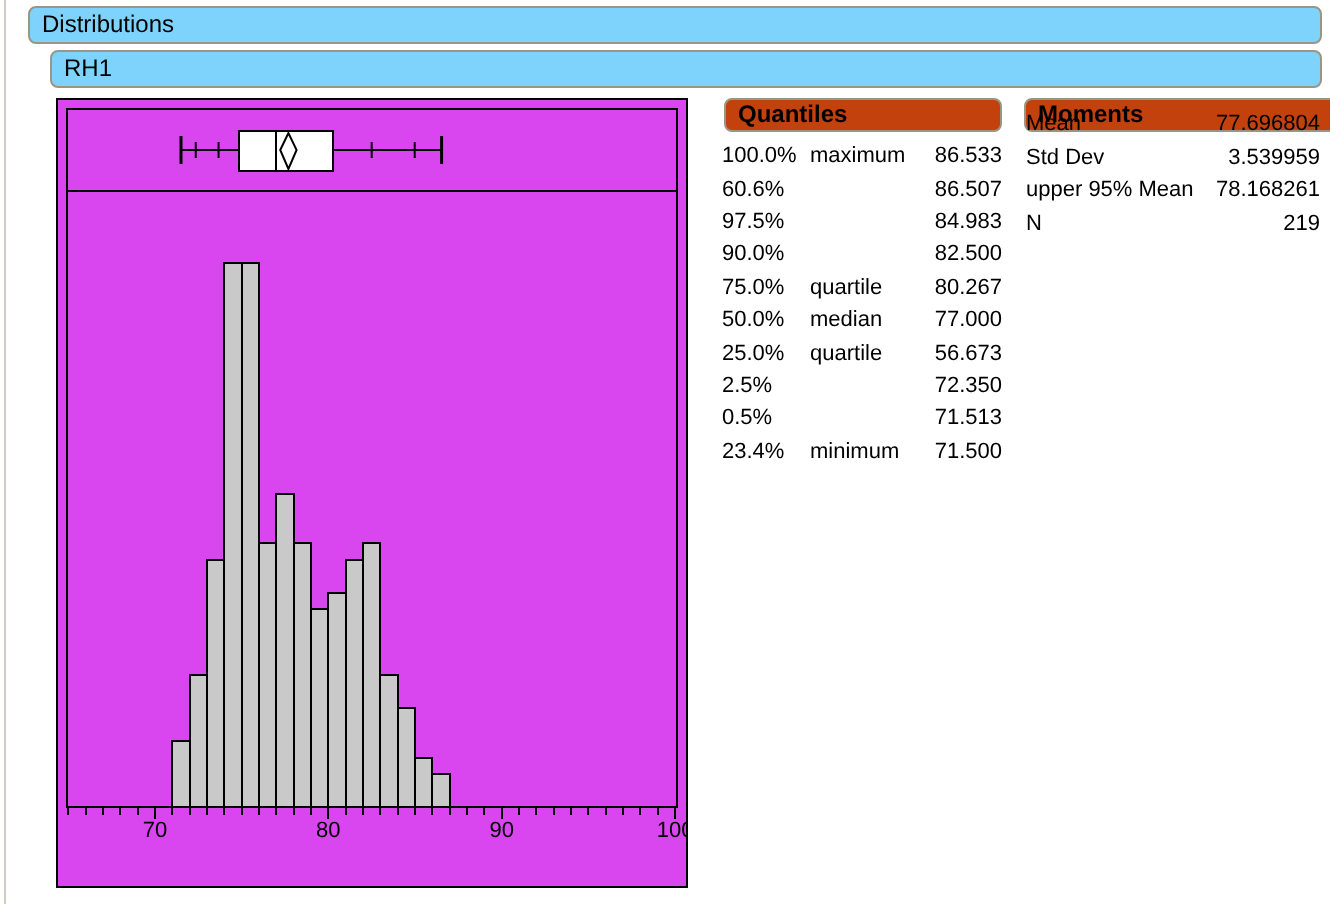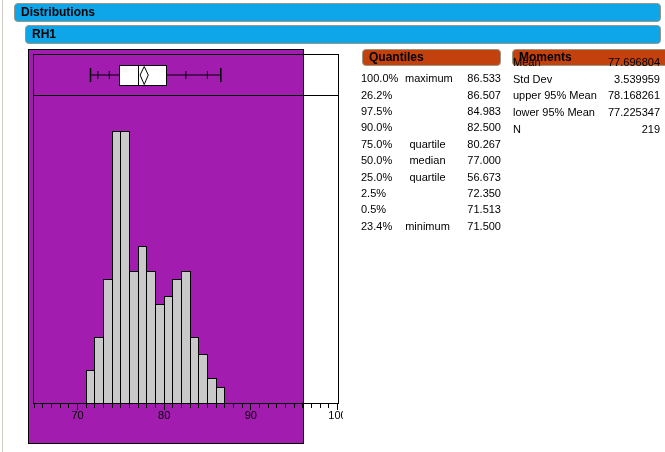--- a/index.html
+++ b/index.html
@@ -7,49 +7,49 @@
   body {
     position:relative;
     background:#ffffff;
     font-family:"Liberation Sans","DejaVu Sans",sans-serif;
     color:#000;
     overflow:hidden;
   }
   .edge-left{ position:absolute; left:2px; top:0; width:1px; height:452px; background:#cfccc3; }
   .outline-header{
     position:absolute; height:19px;
-    background:#0ea5e9;
+    background:#7dd3fc;
     border:1px solid #9a9683;
     border-radius:4px;
-    font-weight:bold; font-size:12px; line-height:17px;
+    font-weight:normal; font-size:12px; line-height:17px;
     padding-left:6px;
     cursor:pointer;
   }
   #hdr-dist{ left:14px; top:3px;  width:647px; }
   #hdr-rh1 { left:25px; top:25px; width:636px; }
   .stat-header{
     position:absolute; height:17px; top:49px;
     background:#c2410c;
     border:1px solid #9a9683;
     border-radius:4px;
     font-weight:bold; font-size:12px; line-height:15px;
     padding-left:6px;
     cursor:pointer;
   }
   #hdr-quantiles{ left:362px; width:139px; }
   #hdr-moments { left:512px; width:168px; }
   .plot-panel{
     position:absolute; left:28px; top:49px;
-    width:276px; height:395px;
-    border:1px solid #000; background:#a21caf;text-align:center;
+    width:316px; height:395px;
+    border:1px solid #000; background:#d946ef;text-align:center;
   }
   .qrows{ position:absolute; left:361px; top:70px; width:140px; font-size:11px; }
   .qrow{ display:grid; grid-template-columns:44px 45px 51px; height:16.4px; align-items:center; }
   .qrow .c1{ text-align:left; }
-  .qrow .c2{ text-align:center; white-space:nowrap; }
+  .qrow .c2{ text-align:left; white-space:nowrap; }
   .qrow .c3{ text-align:right; }
   .mrows{ position:absolute; left:513px; top:54px; width:147px; font-size:11px; }
   .mrow{ display:flex; justify-content:space-between; height:16.6px; align-items:center; }
   svg text{ font-family:"Liberation Sans","DejaVu Sans",sans-serif; }
 </style>
 </head>
 <body>
 
 <div class="edge-left"></div>
 
@@ -139,21 +139,21 @@
 <div id="hdr-quantiles" class="stat-header">
   <span>Quantiles</span>
 </div>
 <div class="qrows">
     <div class="qrow">
       <span class="c1">100.0%</span>
       <span class="c2">maximum</span>
       <span class="c3">86.533</span>
     </div>
     <div class="qrow">
-      <span class="c1">26.2%</span>
+      <span class="c1">60.6%</span>
       <span class="c2"></span>
       <span class="c3">86.507</span>
     </div>
     <div class="qrow">
       <span class="c1">97.5%</span>
       <span class="c2"></span>
       <span class="c3">84.983</span>
     </div>
     <div class="qrow">
       <span class="c1">90.0%</span>
@@ -202,20 +202,16 @@
     </div>
     <div class="mrow">
       <span>Std Dev</span>
       <span>3.539959</span>
     </div>
     <div class="mrow">
       <span>upper 95% Mean</span>
       <span>78.168261</span>
     </div>
     <div class="mrow">
-      <span>lower 95% Mean</span>
-      <span>77.225347</span>
-    </div>
-    <div class="mrow">
       <span>N</span>
       <span>219</span>
     </div>
   </div>
 
 </body></html>

